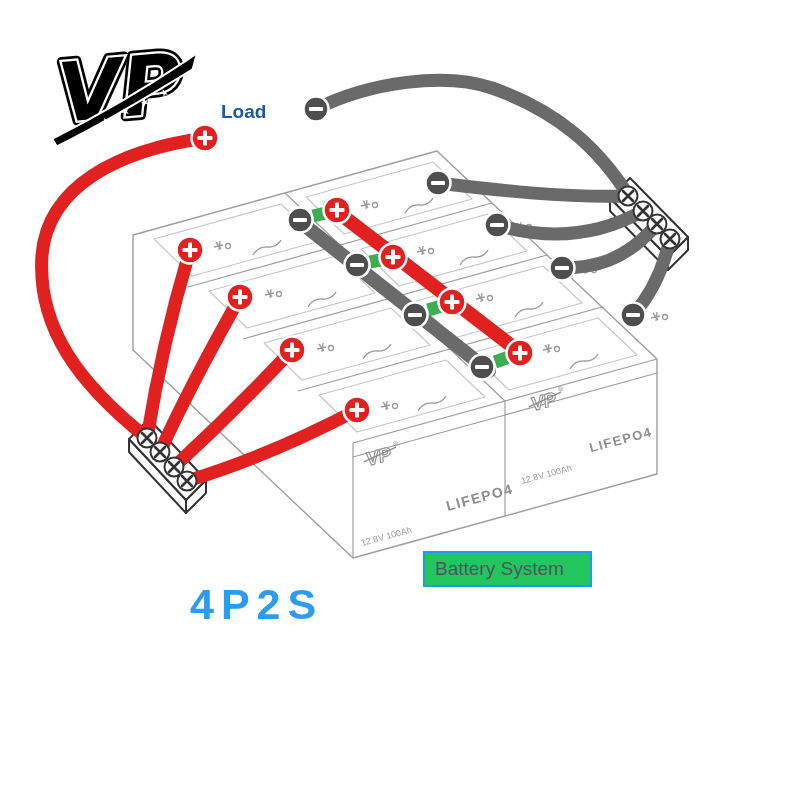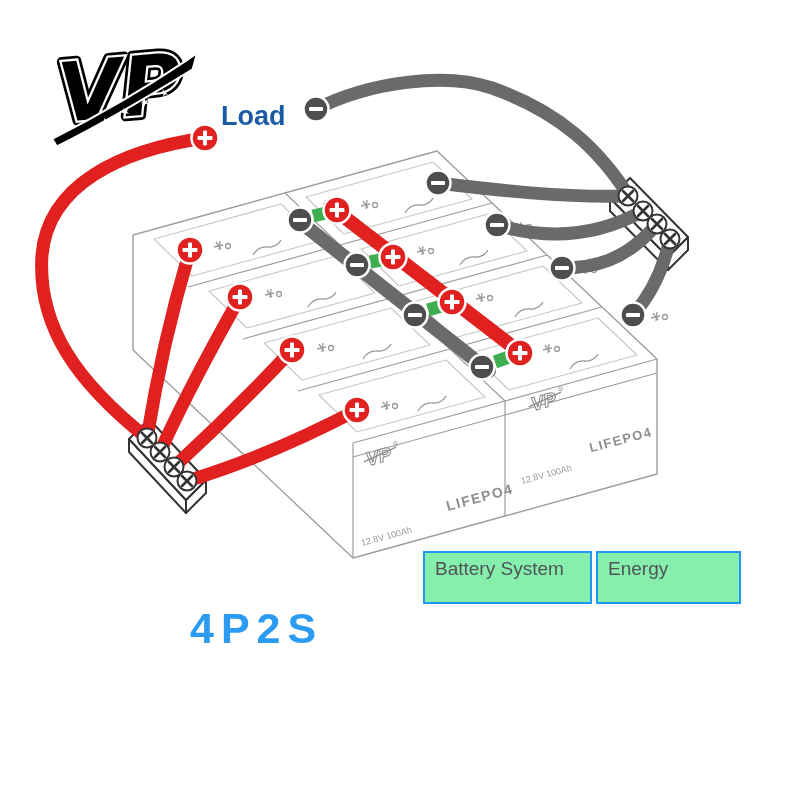--- a/index.html
+++ b/index.html
@@ -18,27 +18,27 @@
   .groove{fill:none;stroke:var(--line-light);stroke-width:1.1;stroke-linejoin:round;}
   .cable-red{fill:none;stroke:var(--red);stroke-width:13;stroke-linecap:round;}
   .cable-gray{fill:none;stroke:var(--gray);stroke-width:13;stroke-linecap:round;}
   .series-red{fill:none;stroke:var(--red);stroke-width:14;stroke-linecap:round;}
   .series-gray{fill:none;stroke:var(--gray);stroke-width:14;stroke-linecap:round;}
   .link{fill:none;stroke:var(--green);stroke-width:13;stroke-linecap:butt;}
   .bar{fill:#fff;stroke:var(--dark);stroke-width:2;stroke-linejoin:round;}
   .face-label{fill:var(--face-text);font-weight:bold;}
   .face-small{fill:#9a9a9a;}
   .htext{position:absolute;white-space:nowrap;}
-  .load-label{left:221px;top:101px;font-size:27px;font-weight:bold;color:var(--blue-label);}
-  .config-label{left:190px;top:604px;font-size:43px;font-weight:bold;
+  .load-label{left:221px;top:101px;font-size:19px;font-weight:bold;color:var(--blue-label);}
+  .config-label{left:190px;top:580px;font-size:43px;font-weight:bold;
                 letter-spacing:7px;color:var(--blue-accent);}
   .spec-table{position:absolute;left:423px;top:551px;display:grid;
               grid-template-columns:169px 145px;gap:4px;}
-  .spec-cell{border:2px solid var(--table-border);background:#86efac;display:flex;
-             align-items:center;padding:5px 4px 22px 10px;font-size:19px;
+  .spec-cell{border:2px solid var(--table-border);background:#22c55e;display:flex;
+             align-items:center;padding:5px 4px 5px 10px;font-size:19px;
              line-height:1.15;color:var(--table-text);}
 </style>
 </head>
 <body>
 
 <svg width="800" height="800" viewBox="0 0 800 800">
   <defs>
     <g id="term-plus">
       <circle r="13.5" fill="var(--red)" stroke="#fff" stroke-width="2.5"></circle>
       <rect x="-7.5" y="-2" width="15" height="4" rx="1" fill="#fff"></rect>
@@ -201,14 +201,13 @@
     <text transform="translate(52,96) rotate(-21)" font-size="10" letter-spacing="5" fill="#fff">★ ★ ★ ★</text>
   </g>
 </svg>
 
 <div class="htext load-label">Load</div>
 
 <div class="htext config-label">4P2S</div>
 
 <div class="spec-table">
   <div class="spec-cell">Battery System</div>
-  <div class="spec-cell">Energy</div>
 </div>
 
 </body></html>

